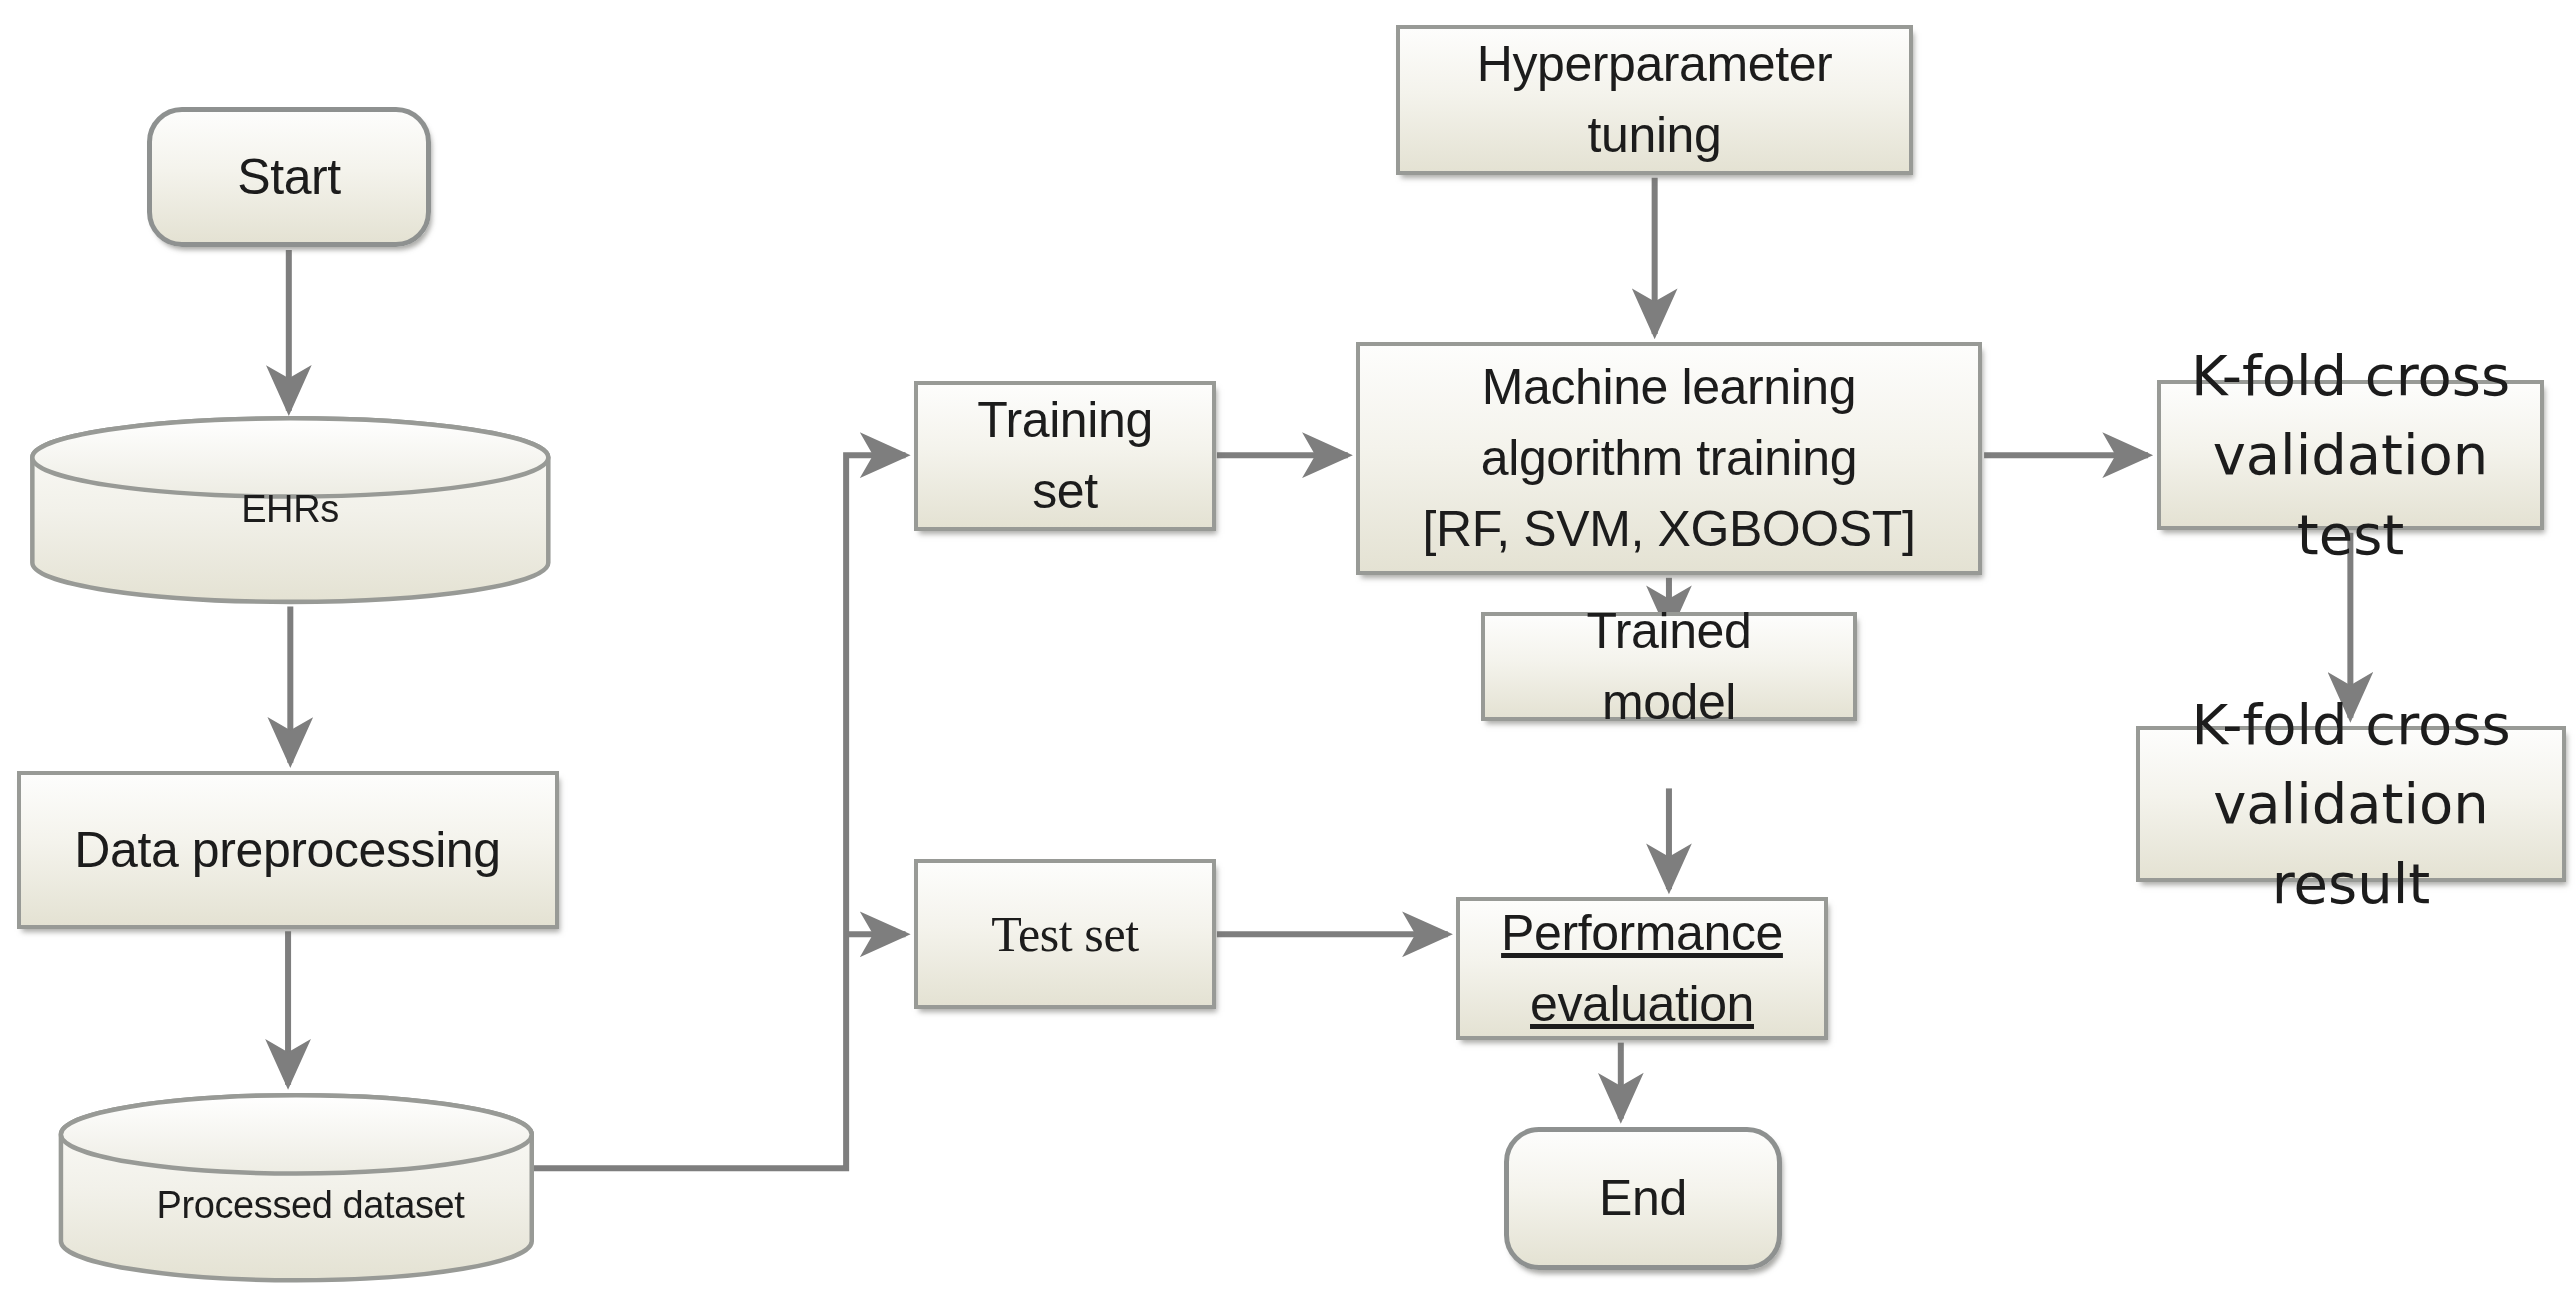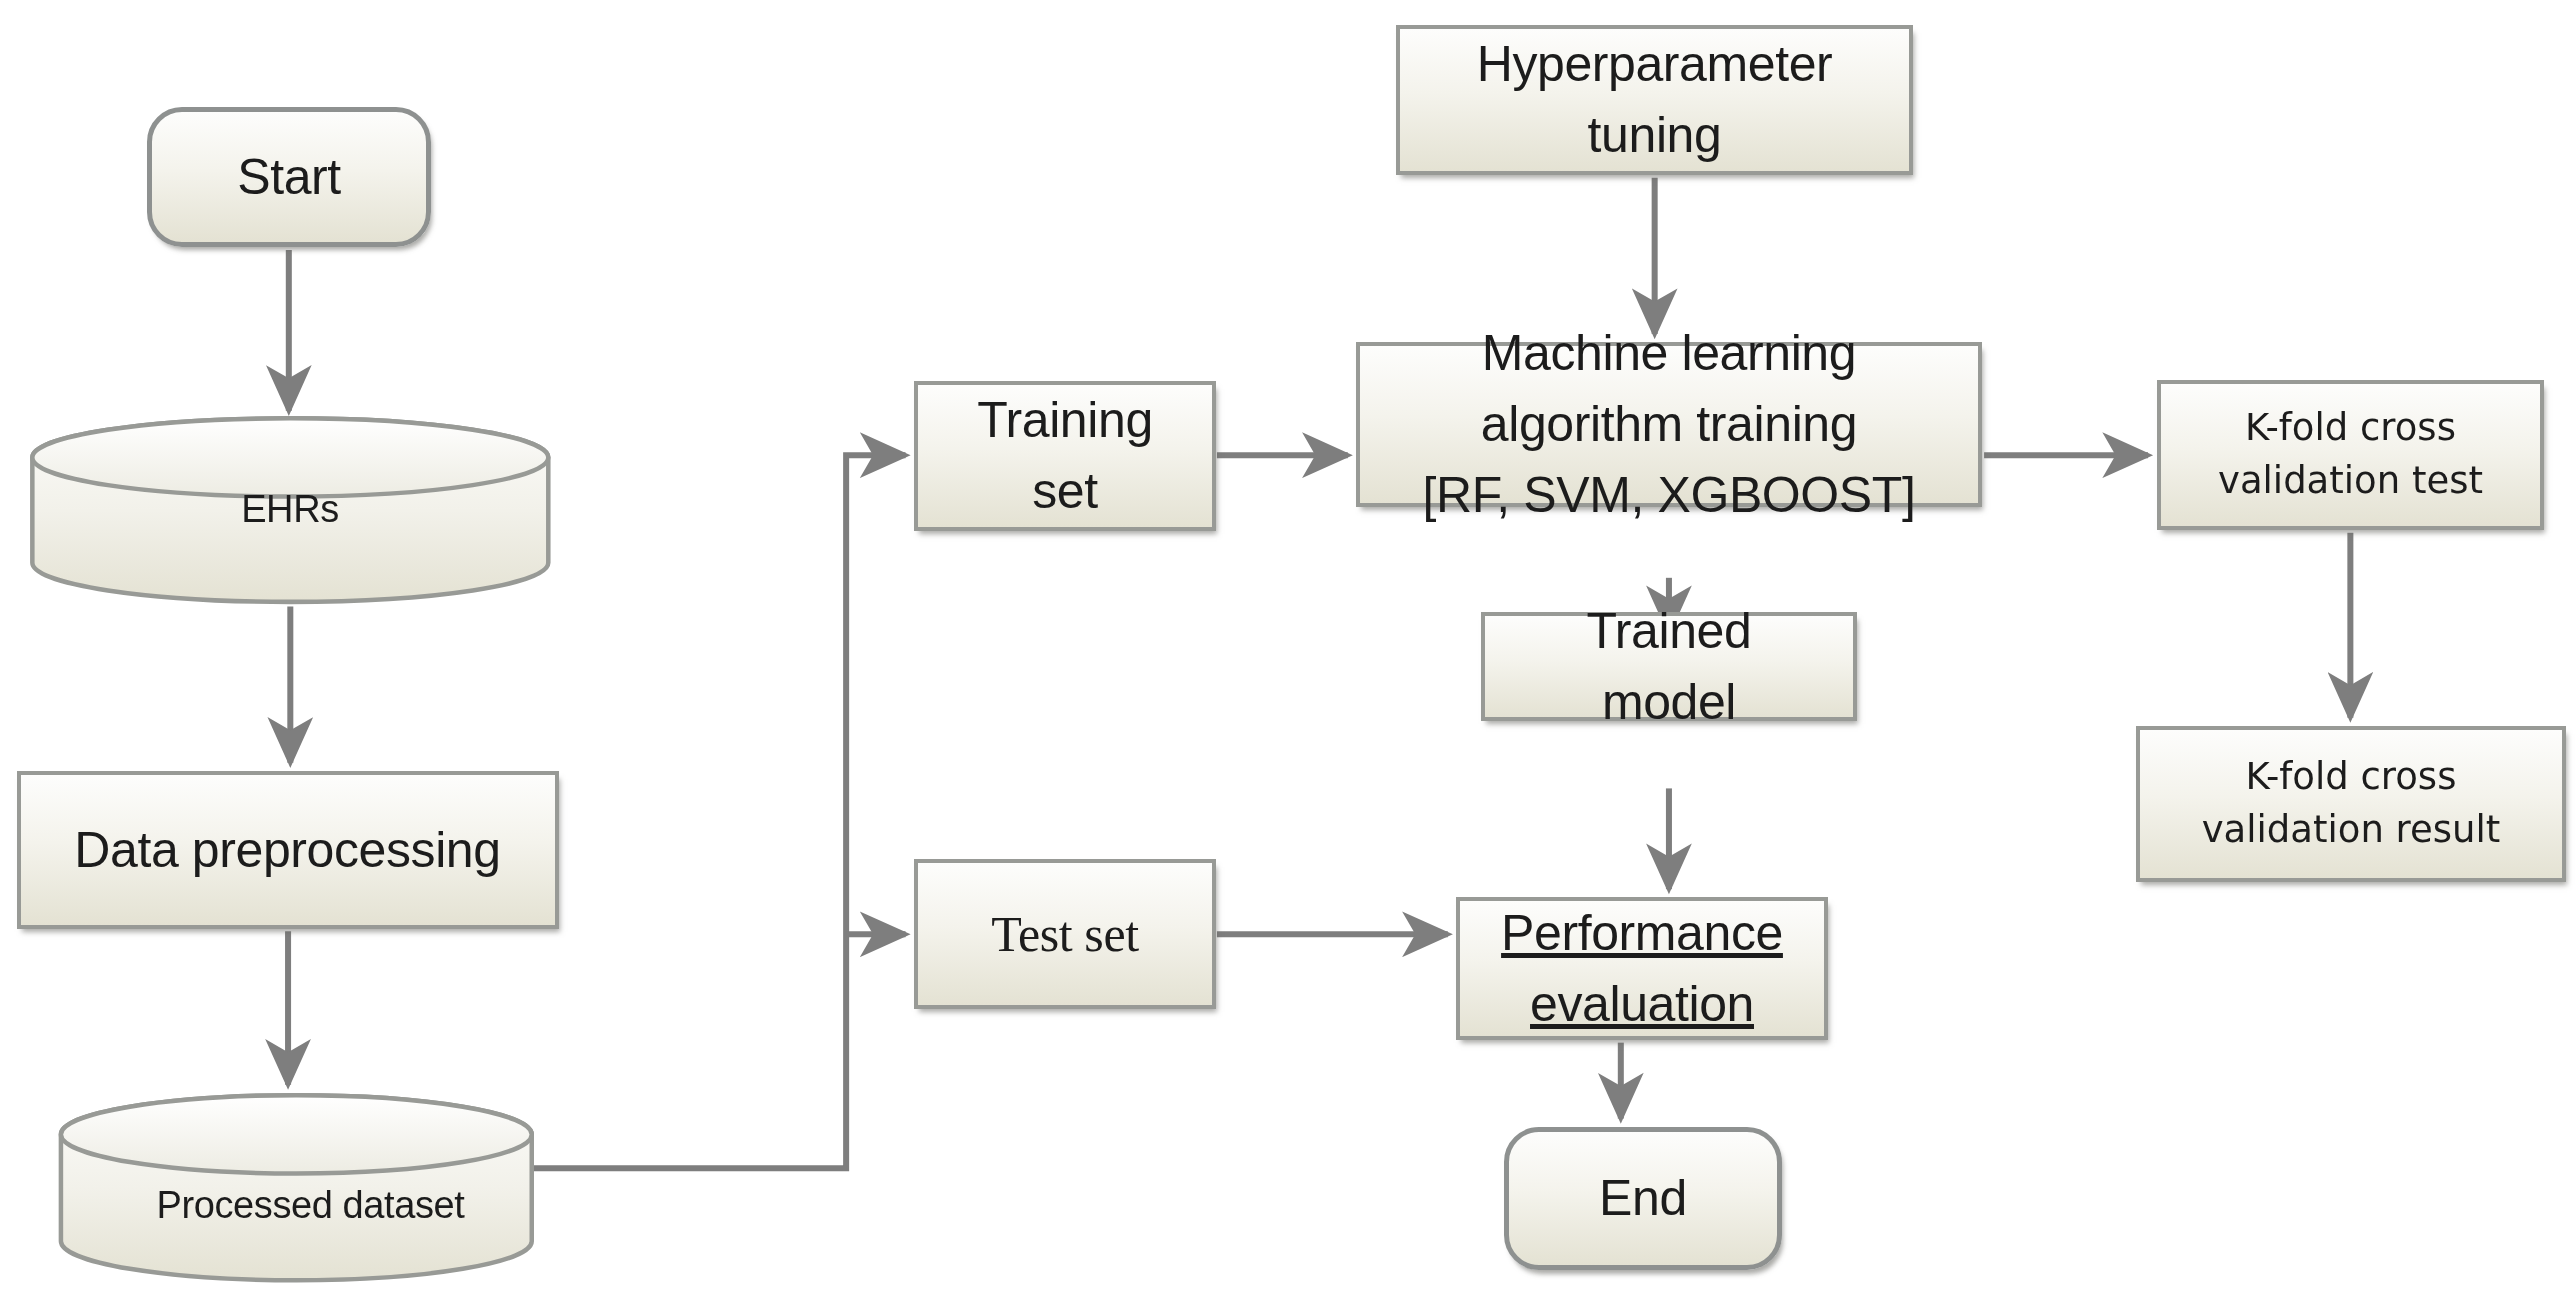--- a/index.html
+++ b/index.html
@@ -31,21 +31,21 @@
     line-height: 1.42;
     white-space: pre-line;
     letter-spacing: -0.4px;
   }
   .node.terminal {
     border: 5.3px solid #8e9190;
     border-radius: 35px;
   }
   .node.kfold {
     font-family: "DejaVu Sans", sans-serif;
-    font-size: 37px;
+    font-size: 56px;
     letter-spacing: 0;
   }
   .cyl-label {
     position: absolute;
     box-sizing: border-box;
     display: flex;
     align-items: center;
     justify-content: center;
     text-align: center;
     color: #1c1c1c;
@@ -53,21 +53,21 @@
     line-height: 1.3;
     white-space: pre-line;
     letter-spacing: -0.4px;
   }
   
   #n-start        { left: 147px;  top: 107px;  width: 284px; height: 140px; }
   #n-prep         { left: 16.5px;   top: 771px; width: 542px; height: 158px; }
   #n-training     { left: 914px; top: 381px;  width: 302px; height: 150px; }
   #n-test         { left: 914px; top: 859px; width: 302px; height: 150px; font-family: Liberation Serif, serif; }
   #n-hyper        { left: 1396px; top: 25px;   width: 517px; height: 150px; }
-  #n-ml           { left: 1356px; top: 342px;  width: 626px; height: 165px; }
+  #n-ml           { left: 1356px; top: 342px;  width: 626px; height: 233px; }
   #n-trained      { left: 1481px; top: 612px;  width: 376px; height: 109px; }
   #n-perf         { left: 1456px; top: 897px; width: 372px; height: 143px; text-decoration: underline; }
   #n-end          { left: 1504px; top: 1127px; width: 278px; height: 143px; }
   #n-kfold-test   { left: 2157px; top: 380px;  width: 387px; height: 150px; }
   #n-kfold-result { left: 2136px; top: 726px;  width: 430px; height: 156px; }
   #l-ehrs         { left: 30px;   top: 416px;  width: 520px; height: 188px; }
   #l-processed    { left: 73px;   top: 1093px; width: 475px; height: 190px; padding-top: 36px; }
 </style>
 </head>
 <body>

